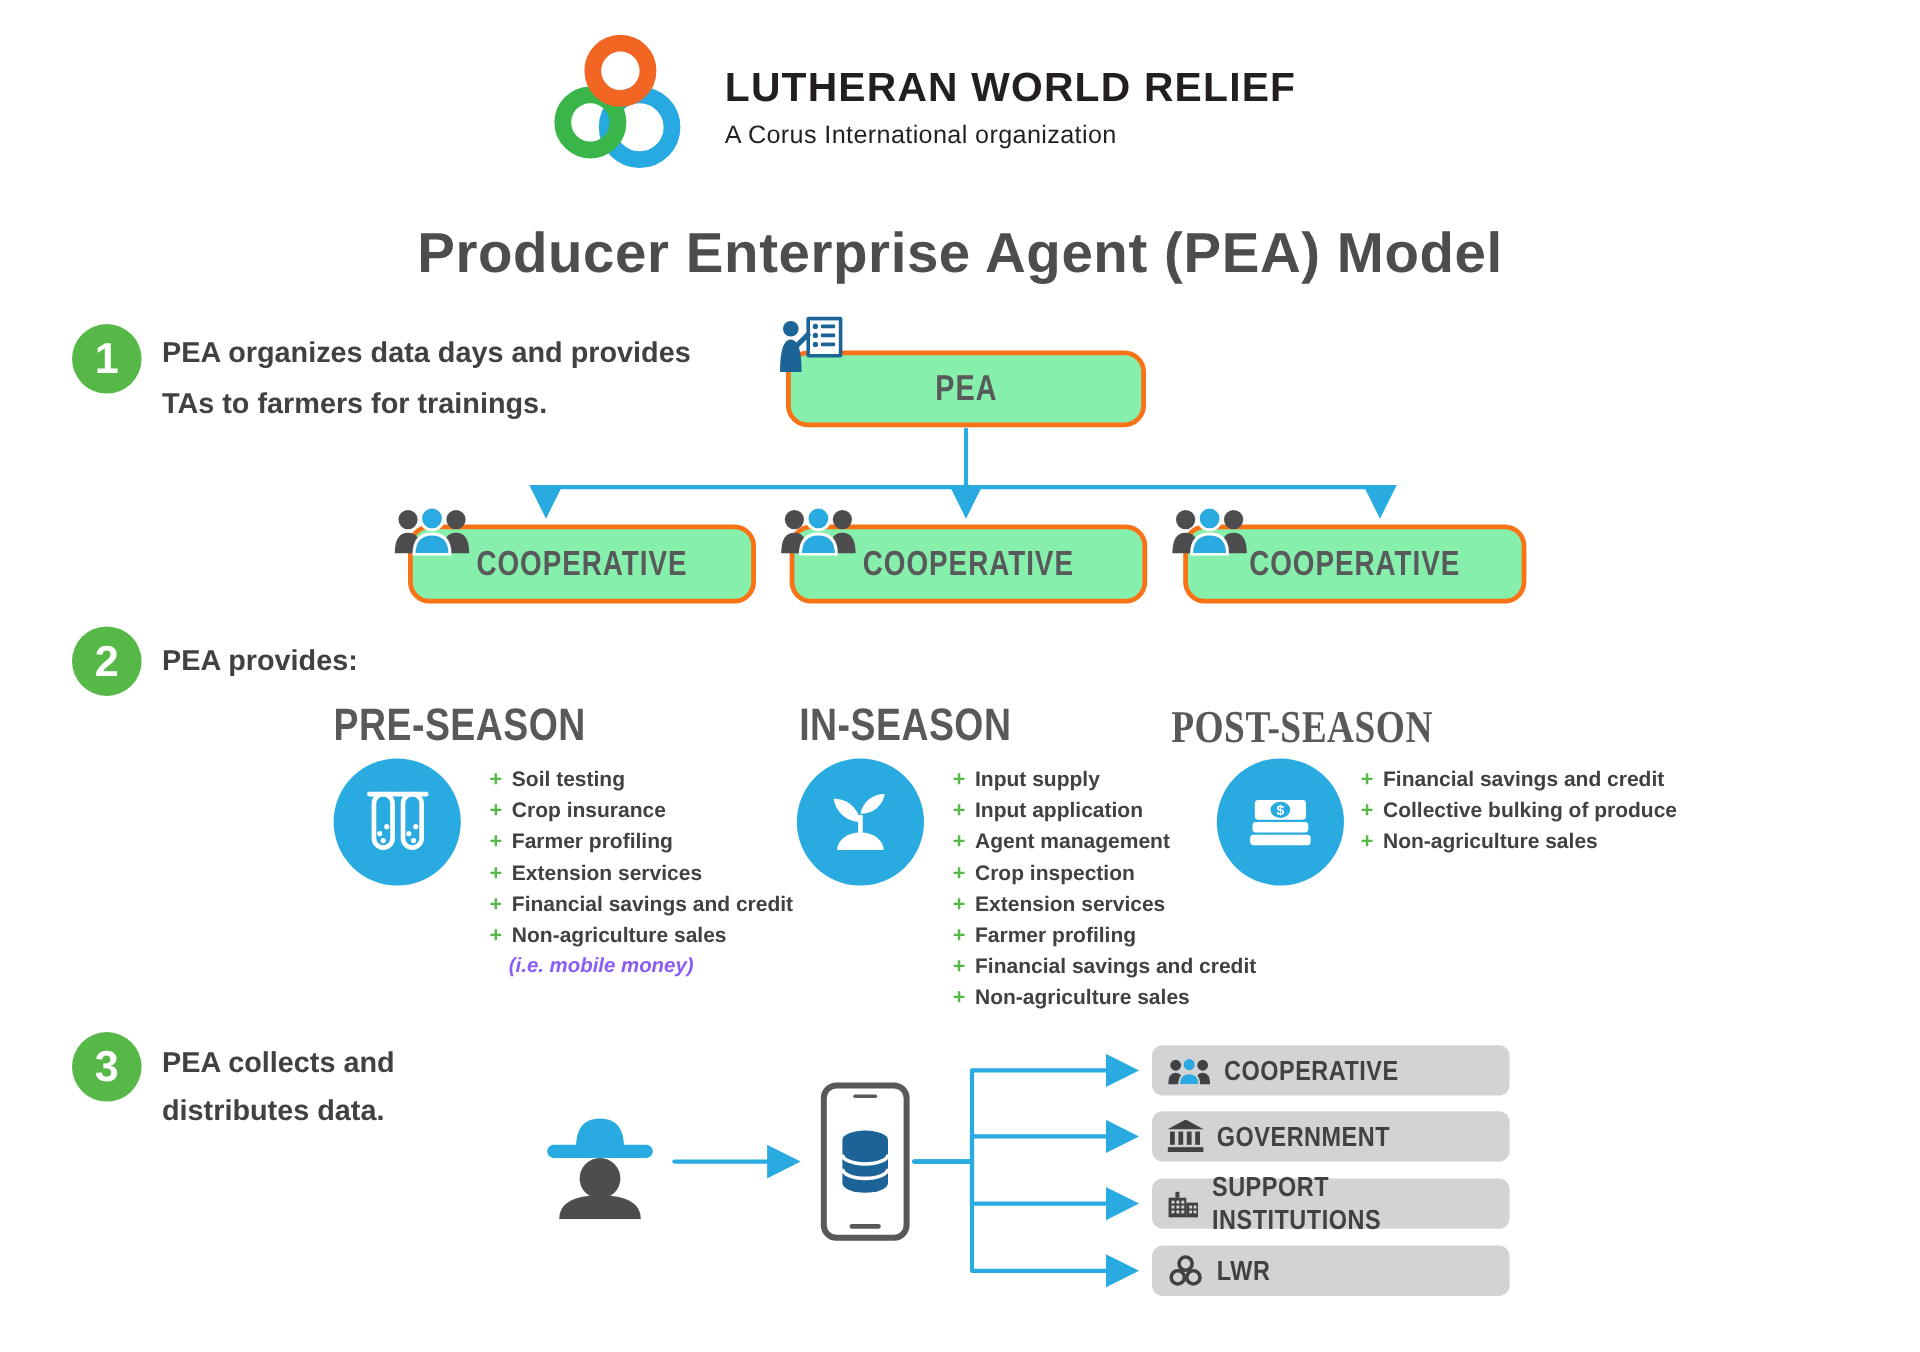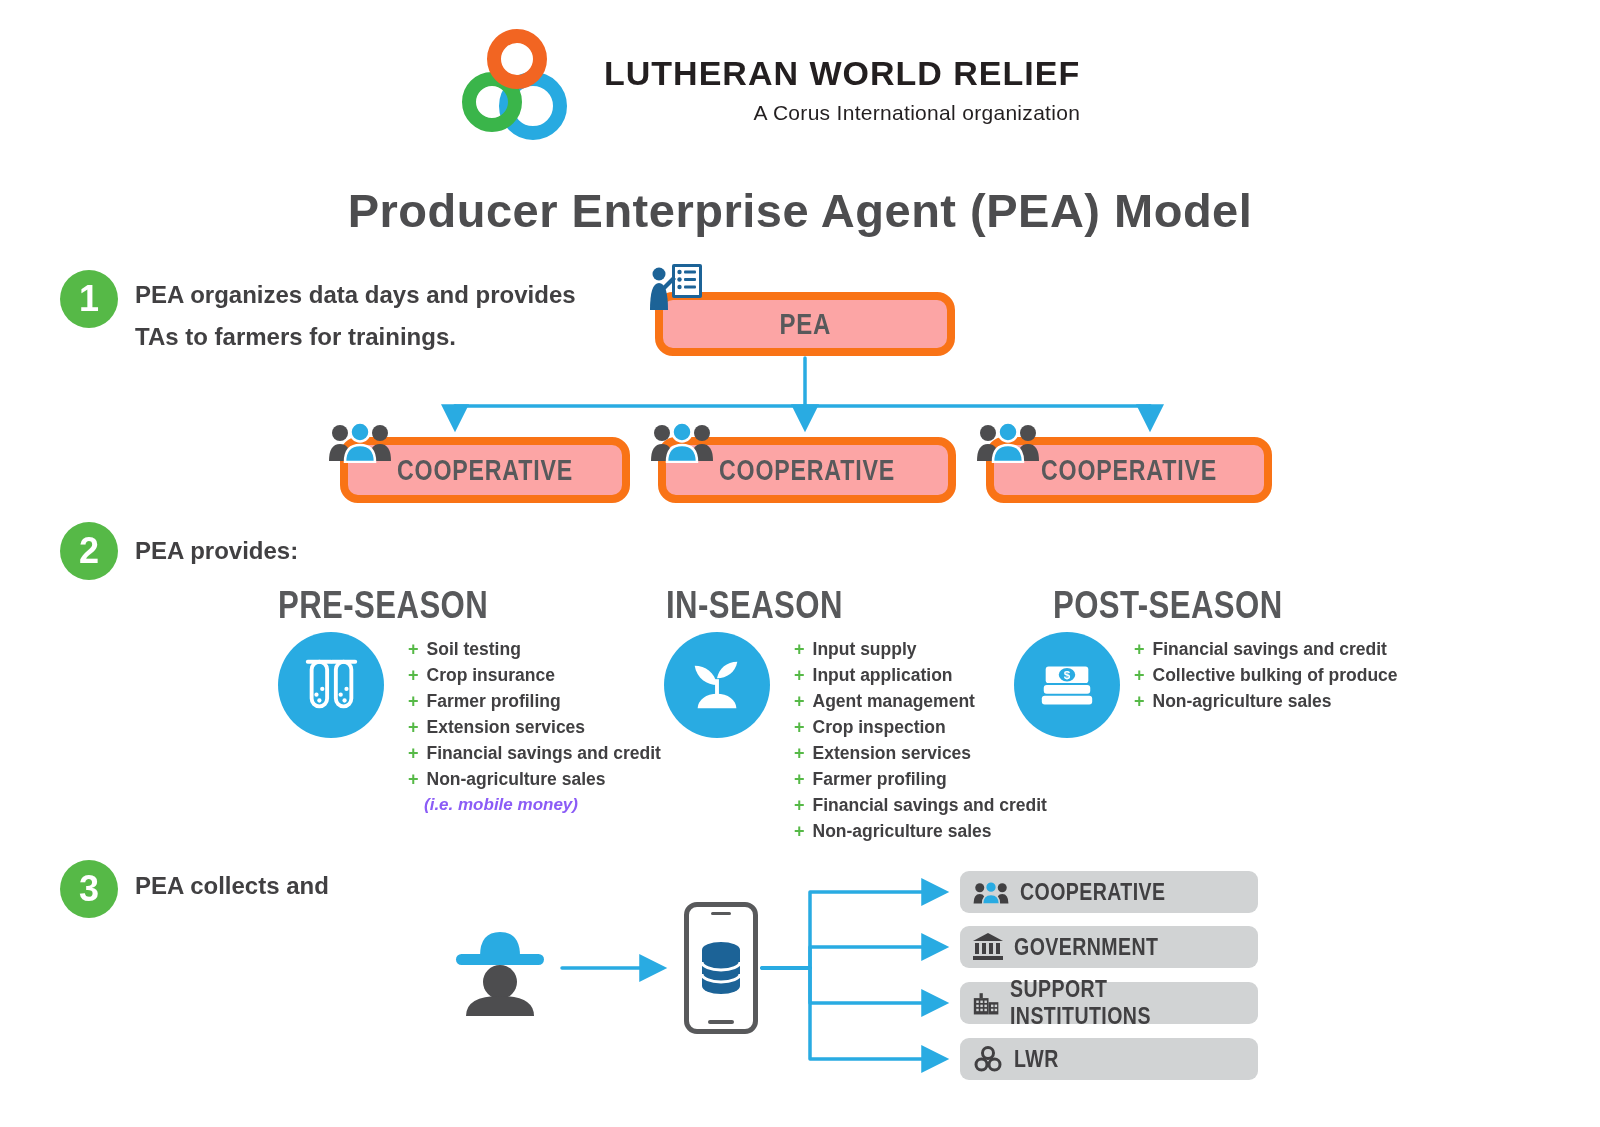--- a/index.html
+++ b/index.html
@@ -4,31 +4,31 @@
 <style>
   html,body{margin:0;padding:0;background:#ffffff;}
   .canvas{
     position:relative;width:1600px;height:1127px;background:#ffffff;overflow:hidden;
     font-family:"Liberation Sans", sans-serif;color:#414042;
   }
   .abs{position:absolute;}
 
   
   .org-name{font-size:34px;font-weight:bold;letter-spacing:1px;color:#231F20;}
-  .org-sub{font-size:21px;color:#231F20;margin-top:8px;letter-spacing:0.3px;text-align:right;}
+  .org-sub{font-size:21px;color:#231F20;margin-top:8px;letter-spacing:0.3px;}
   .title{left:0;top:183px;width:1600px;text-align:center;margin:0;
          font-size:47px;font-weight:bold;color:#4D4D4F;letter-spacing:0.5px;}
 
   
   .step-circle{width:58px;height:58px;border-radius:50%;background:#56B947;color:#fff;
     display:flex;align-items:center;justify-content:center;font-size:36px;font-weight:bold;}
   .step-text{font-size:24px;font-weight:bold;color:#414042;line-height:42px;}
 
   
-  .flow-box{border:8px solid #f97316;border-radius:18px;background:#fca5a5;box-sizing:border-box;
+  .flow-box{border:4px solid #f97316;border-radius:18px;background:#86efac;box-sizing:border-box;
     display:flex;align-items:center;justify-content:center;}
   .flow-label{display:inline-block;transform:scaleX(0.8);transform-origin:center;
     font-size:30px;font-weight:bold;color:#58595B;letter-spacing:1px;}
 
   
   .season-head{font-size:38px;font-weight:bold;color:#58595B;}
   .cond-l{display:inline-block;transform:scaleX(0.82);transform-origin:left center;letter-spacing:0.5px;}
   .season-circle{width:106px;height:106px;border-radius:50%;background:#29ABE2;
     display:flex;align-items:center;justify-content:center;}
   .list{display:flex;flex-direction:column;}
@@ -266,21 +266,21 @@
     <div class="row">
         <span class="plus">+</span>
         <span>Financial savings and credit</span>
       </div>
     <div class="row">
         <span class="plus">+</span>
         <span>Non-agriculture sales</span>
       </div>
   </div>
 
-  <div class="season-head abs" style="left:1053px;top:584px;">
+  <div class="season-head abs" style="left:976px;top:584px;font-family:Liberation Serif, serif;">
     <span class="cond-l">POST-SEASON</span>
   </div>
   <div class="season-circle abs" style="left:1014px;top:632px;">
     <svg width="62" height="50" viewBox="0 0 64 50">
       <g fill="#ffffff">
         <rect x="6" y="36" width="52" height="9" rx="3"></rect>
         <rect x="8" y="25" width="48" height="9" rx="3"></rect>
         <rect x="10" y="6" width="44" height="17" rx="3"></rect>
       </g>
       <ellipse cx="32" cy="14.5" rx="8.5" ry="7" fill="#29ABE2"></ellipse>
@@ -300,20 +300,21 @@
         <span class="plus">+</span>
         <span>Non-agriculture sales</span>
       </div>
   </div>
 
   <div class="step-circle abs" style="left:60px;top:860px;">
     <span>3</span>
   </div>
   <div class="step-text abs" style="left:135px;top:866px;line-height:40px;">
     <div>PEA collects and</div>
+    <div>distributes data.</div>
   </div>
 
   <div class="abs" style="left:450px;top:922px;">
     <svg width="100" height="94" viewBox="0 0 100 94">
       <g fill="#29ABE2">
         <path d="M30,34 Q30,10 50,10 Q70,10 70,34 Z"></path>
         <rect x="6" y="32" width="88" height="11" rx="5.5"></rect>
       </g>
       <circle cx="50" cy="60" r="17" fill="#4D4D4F"></circle>
       <path d="M16,94 Q16,74 50,74 Q84,74 84,94 Z" fill="#4D4D4F"></path>

